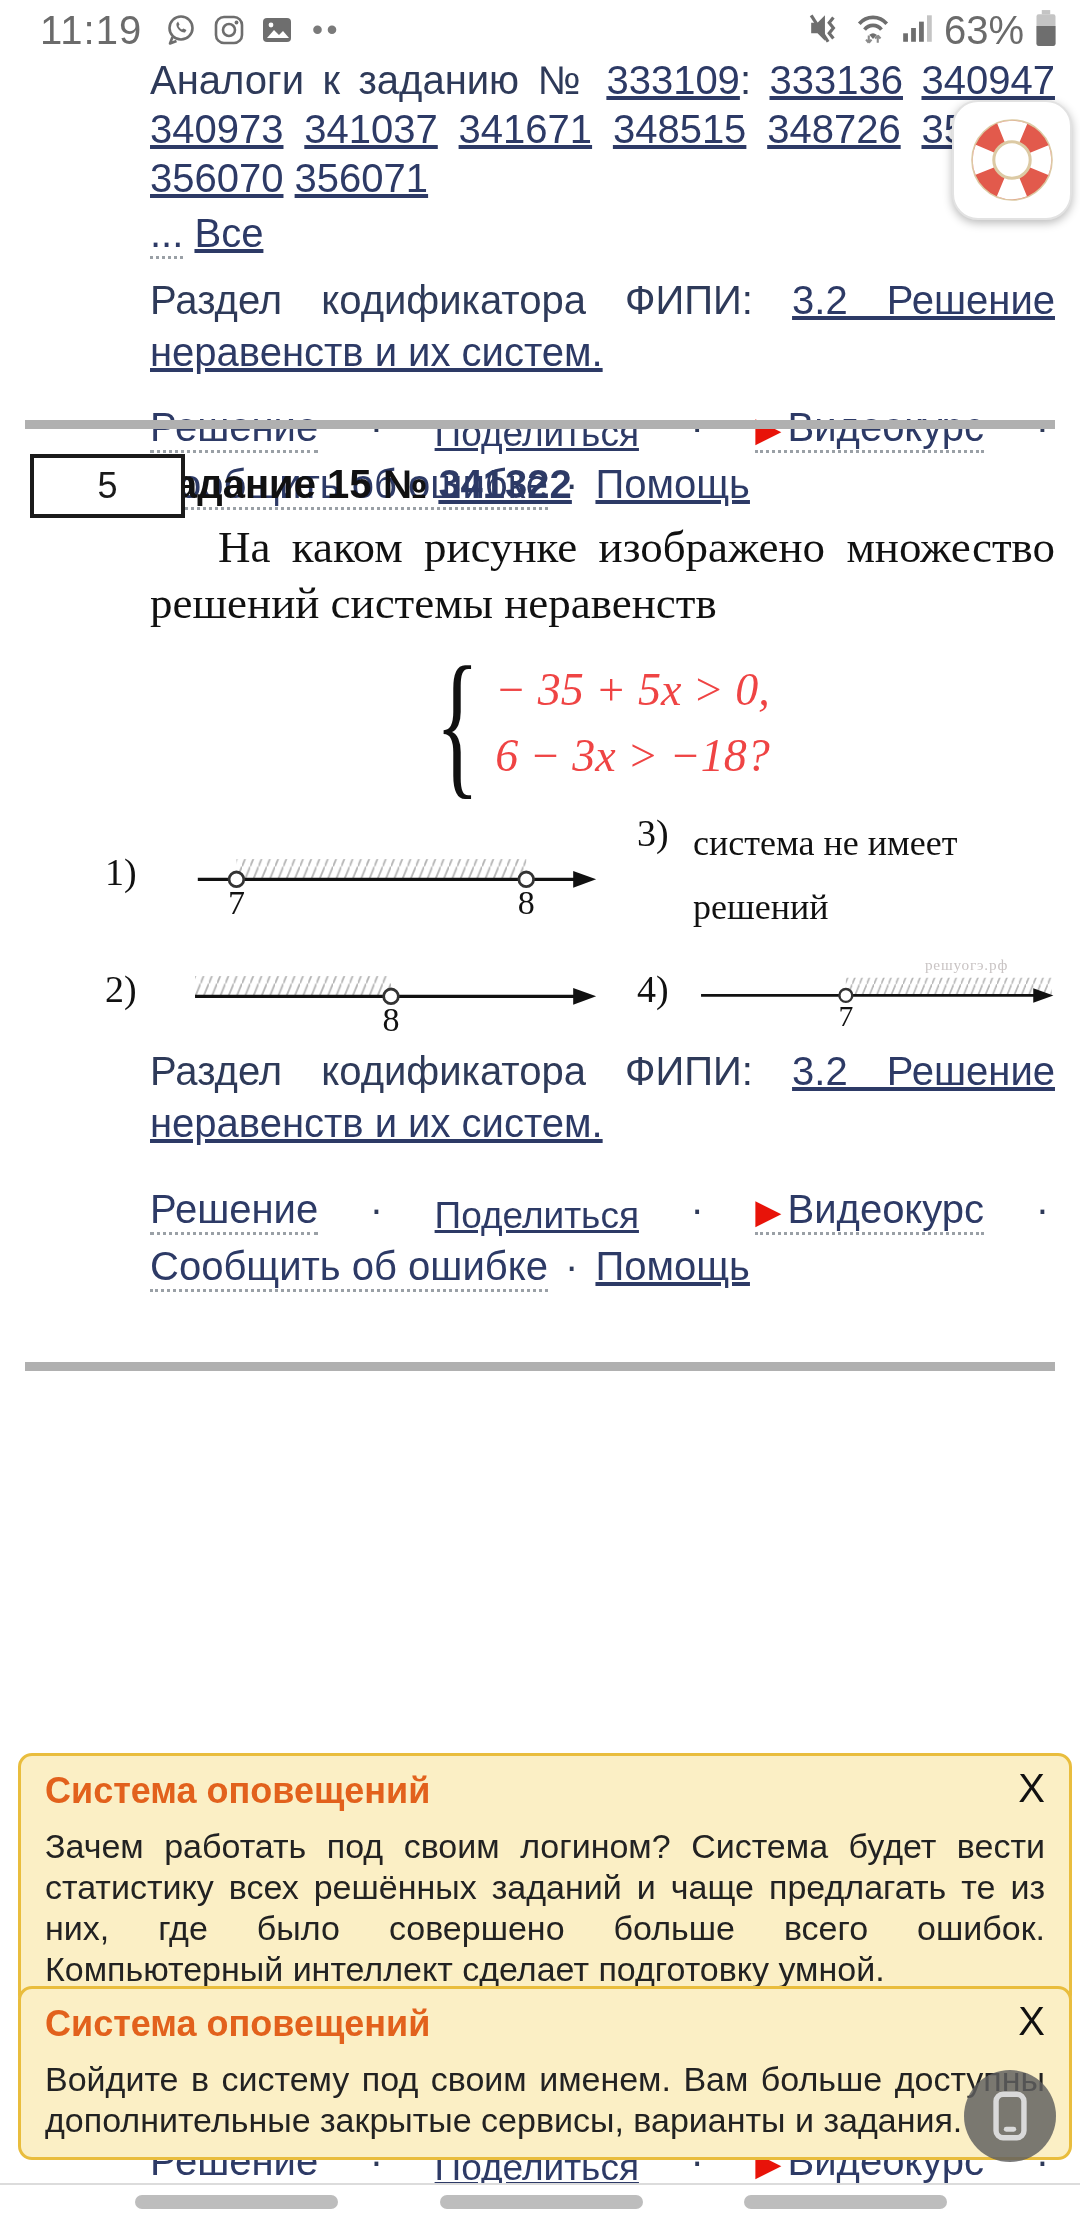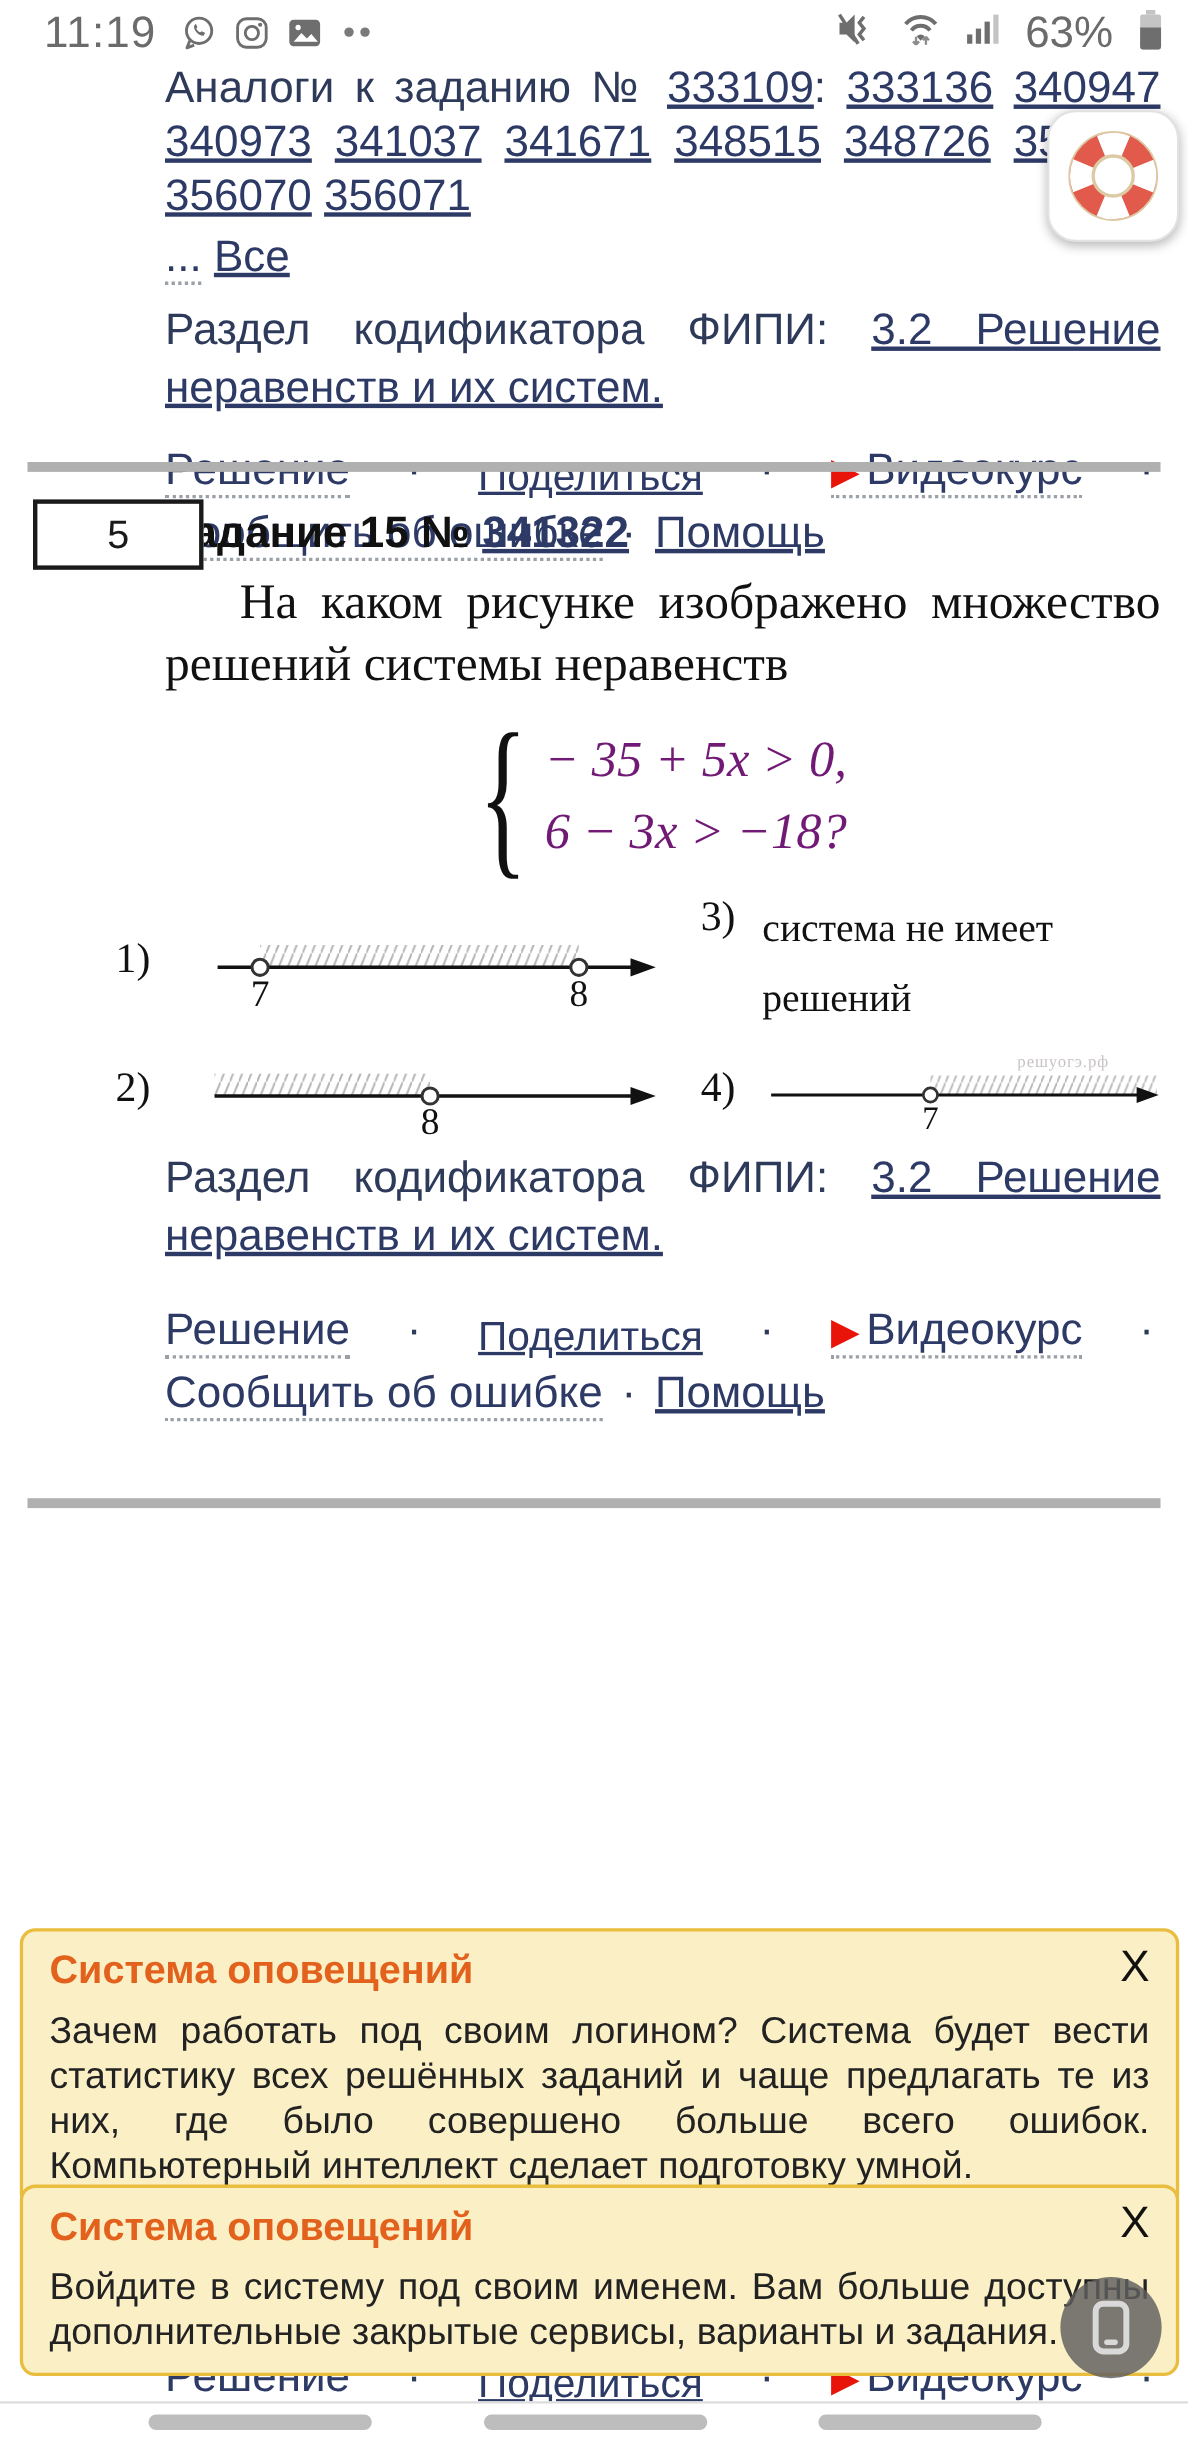--- a/index.html
+++ b/index.html
@@ -7,21 +7,21 @@
   body { width:1080px; height:2220px; font-family:"Liberation Sans", sans-serif; }
   .screen { position:relative; width:1080px; height:2220px; overflow:hidden; background:#fff; }
 
   
   .statusbar { position:absolute; top:0; left:0; right:0; height:56px;
     display:flex; align-items:center; padding:4px 22px 0 40px; color:#6b6b6b; }
   .sb-time { font-size:40px; letter-spacing:1px; }
   .sb-left-icons { display:flex; align-items:center; gap:14px; margin-left:22px; }
   .sb-left-icons svg { display:block; }
   .sb-dots { font-size:30px; font-weight:bold; color:#7a7a7a; letter-spacing:4px; margin-left:4px; }
-  .sb-right { margin-left:auto; display:flex; gap:22px; }
+  .sb-right { margin-left:auto; display:flex; align-items:center; gap:10px; }
   .sb-pct { font-size:40px; color:#6b6b6b; }
 
   
   .sec { position:absolute; left:0; right:0; }
   .pad { padding-left:150px; padding-right:25px; }
   .txt { font-size:40px; line-height:49px; color:#2e3a59; text-align:justify; }
   a.lnk, .lnk { color:#2d3a66; text-decoration:underline; cursor:pointer; }
   .dotted { color:#2d3a66; text-decoration:none; border-bottom:3px dotted #9aa0a6; padding-bottom:1px; cursor:pointer; }
   .sepdot { color:#2e3a59; padding:0 6px; }
   .divider { position:absolute; left:25px; right:25px; height:9px; background:#b0b0b0; }
@@ -34,21 +34,21 @@
   .problem { position:relative; }
   .numbox { position:absolute; left:30px; top:4px; width:155px; height:64px; border:4px solid #1a1a1a;
     display:flex; align-items:center; justify-content:center; font-size:36px; color:#1a1a1a; background:#fff; }
   .ptitle { font-size:40px; font-weight:bold; color:#111; padding-top:12px; }
   .ptitle .lnk { font-weight:bold; }
   .statement { font-family:"Liberation Serif", serif; font-size:45px; line-height:56px; color:#111;
     text-align:justify; text-indent:68px; margin-top:12px; }
   .formula { display:flex; align-items:center; width:max-content; margin:26px auto 0 auto; }
   .brace { font-family:"Liberation Serif", serif; font-size:92px; font-weight:400; color:#111;
     transform:scaleY(1.75); margin-right:16px; }
-  .flines { font-family:"Liberation Serif", serif; font-style:italic; font-size:46px; line-height:66px; color:#701a75; }
+  .flines { font-family:"Liberation Serif", serif; font-style:italic; font-size:46px; line-height:66px; color:#ef4444; }
 
   
   .options { margin-left:-45px; margin-top:16px; display:grid; grid-template-columns:56% 44%; row-gap:4px; align-items:center; }
   .opt { display:flex; align-items:center; }
   .optlabel { font-family:"Liberation Serif", serif; font-size:38px; color:#111; width:56px; flex:0 0 56px; }
   .opt svg.nl { width:460px; height:92px; display:block; }
   .nl text { font-family:"Liberation Serif", serif; font-size:37px; fill:#111; text-anchor:middle; }
   .nl text.wm { font-size:19px; fill:#c9c4c4; letter-spacing:1px; }
   .opt3 { align-items:flex-start; padding-top:6px; }
   .opt3text { font-family:"Liberation Serif", serif; font-size:36px; color:#111; line-height:64px; }

